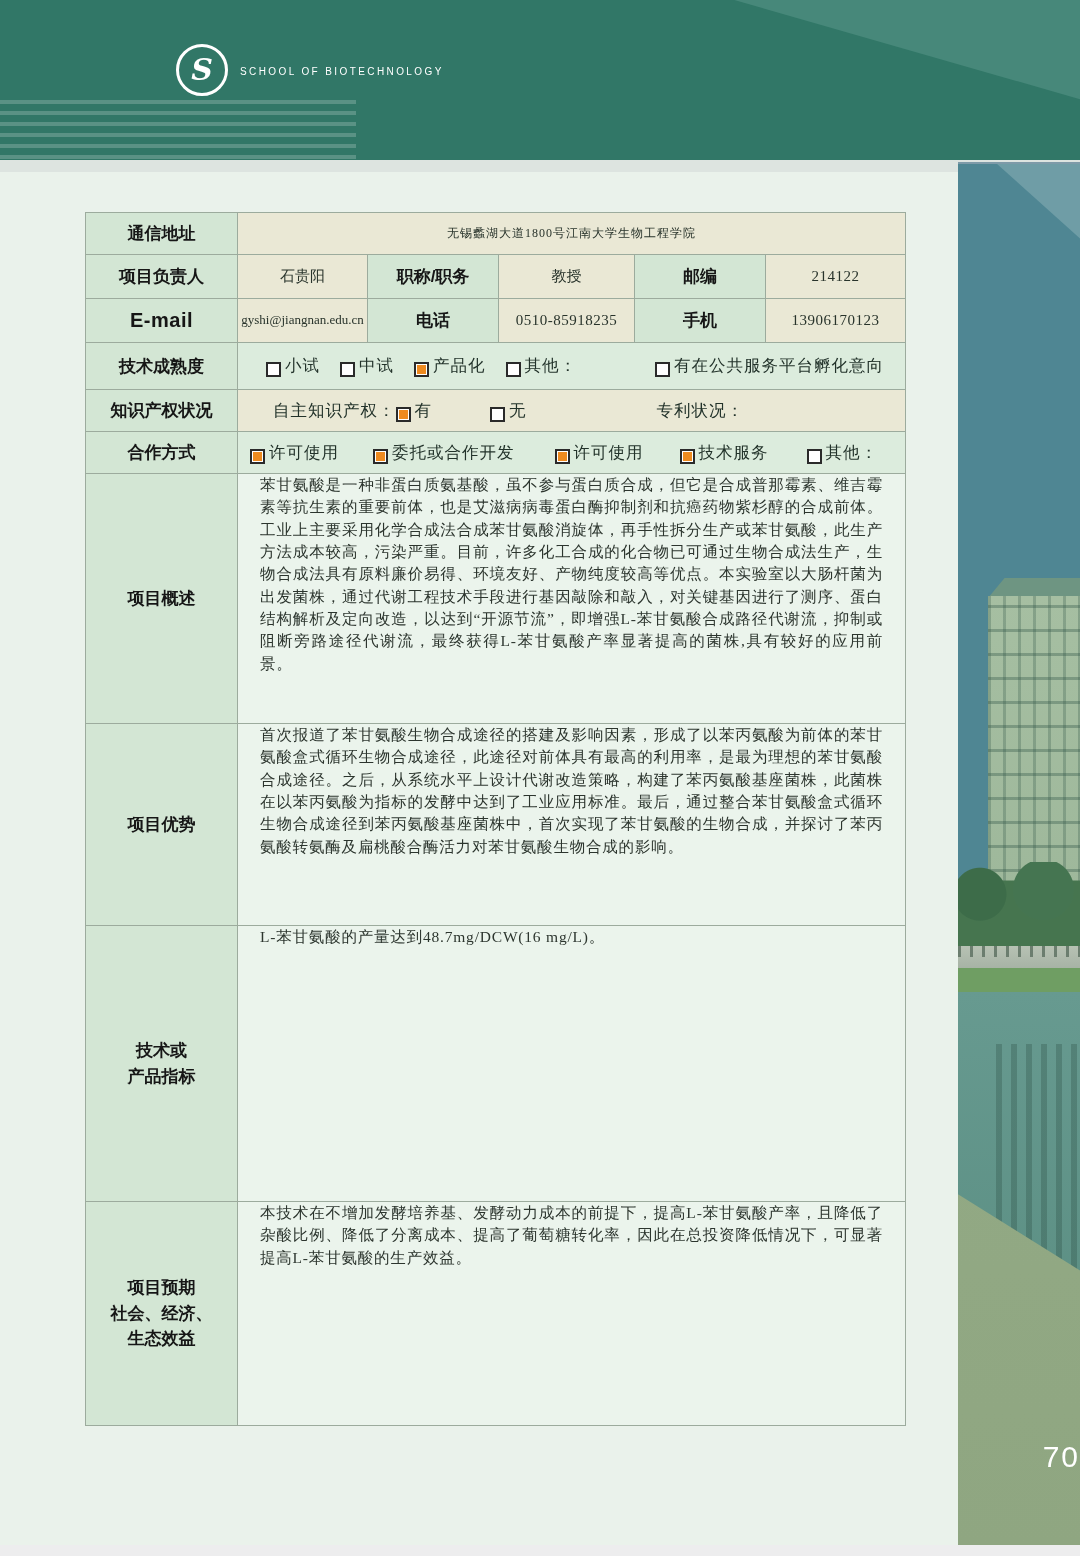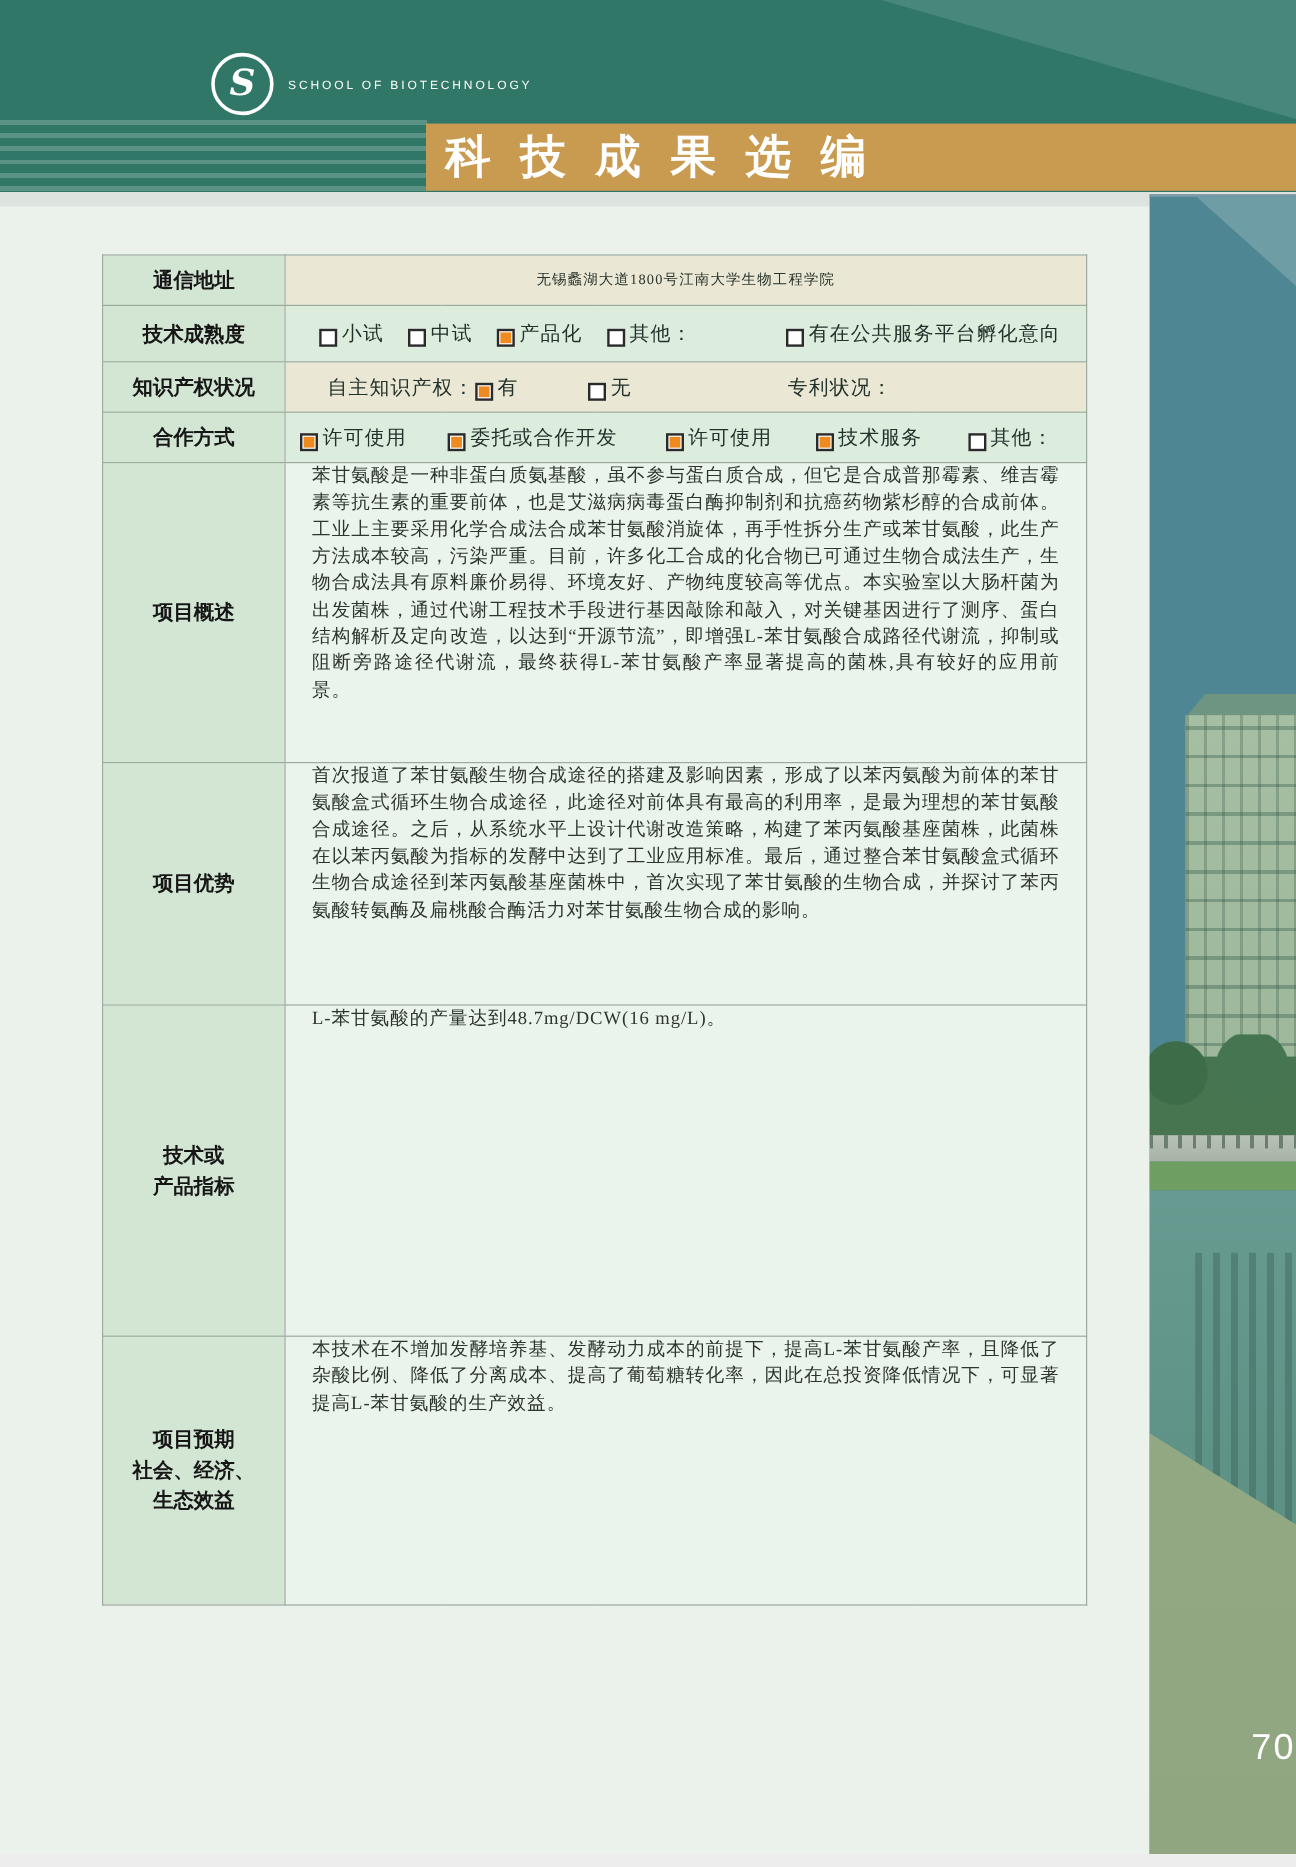--- a/index.html
+++ b/index.html
@@ -96,23 +96,20 @@
 
   <div class="header">
     <div class="header-diag"></div>
     <div class="header-stripes"></div>
     <div class="logo-area">
       <div class="logo-circle">S</div>
       <div class="logo-text">
         <div class="logo-en">SCHOOL OF BIOTECHNOLOGY</div>
       </div>
     </div>
-    <div class="gold-banner">
-      <div class="title">科 技 成 果 选 编</div>
-    </div>
   </div>
   <div class="under-header-strip"></div>
 
   <div class="photo">
     <div class="sky-diag"></div>
     <div class="roof"></div>
     <div class="building"></div>
     <div class="trees"></div>
     <div class="bridge"></div>
     <div class="grass"></div>
@@ -132,21 +129,37 @@
         <col style="width:140px">
     </colgroup>
 
     <tbody>
 
     <tr style="height:42px">
       <td class="lbl">通信地址</td>
       <td colspan="5" class="val-c center kai addr-val">无锡蠡湖大道1800号江南大学生物工程学院</td>
     </tr>
 
-
+    <tr style="height:44px">
+      <td class="lbl">项目负责人</td>
+      <td class="val-c center kai small-val">石贵阳</td>
+      <td class="lbl">职称/职务</td>
+      <td class="val-c center kai small-val">教授</td>
+      <td class="lbl">邮编</td>
+      <td class="val-c center kai num-val">214122</td>
+    </tr>
+
+    <tr style="height:44px">
+      <td class="lbl lbl-email">E-mail</td>
+      <td class="val-c center kai email-val">gyshi@jiangnan.edu.cn</td>
+      <td class="lbl">电话</td>
+      <td class="val-c center kai num-val">0510-85918235</td>
+      <td class="lbl">手机</td>
+      <td class="val-c center kai num-val">13906170123</td>
+    </tr>
 
     <tr style="height:47px">
       <td class="lbl">技术成熟度</td>
       <td colspan="5" class="val-g cbrow">
         <div class="cbflex" style="padding-left:28px;">
           <span class="opt">
             <span class="cb"></span>
             <span>小试</span>
               </span>
           <span class="opt" style="margin-left:20px">

